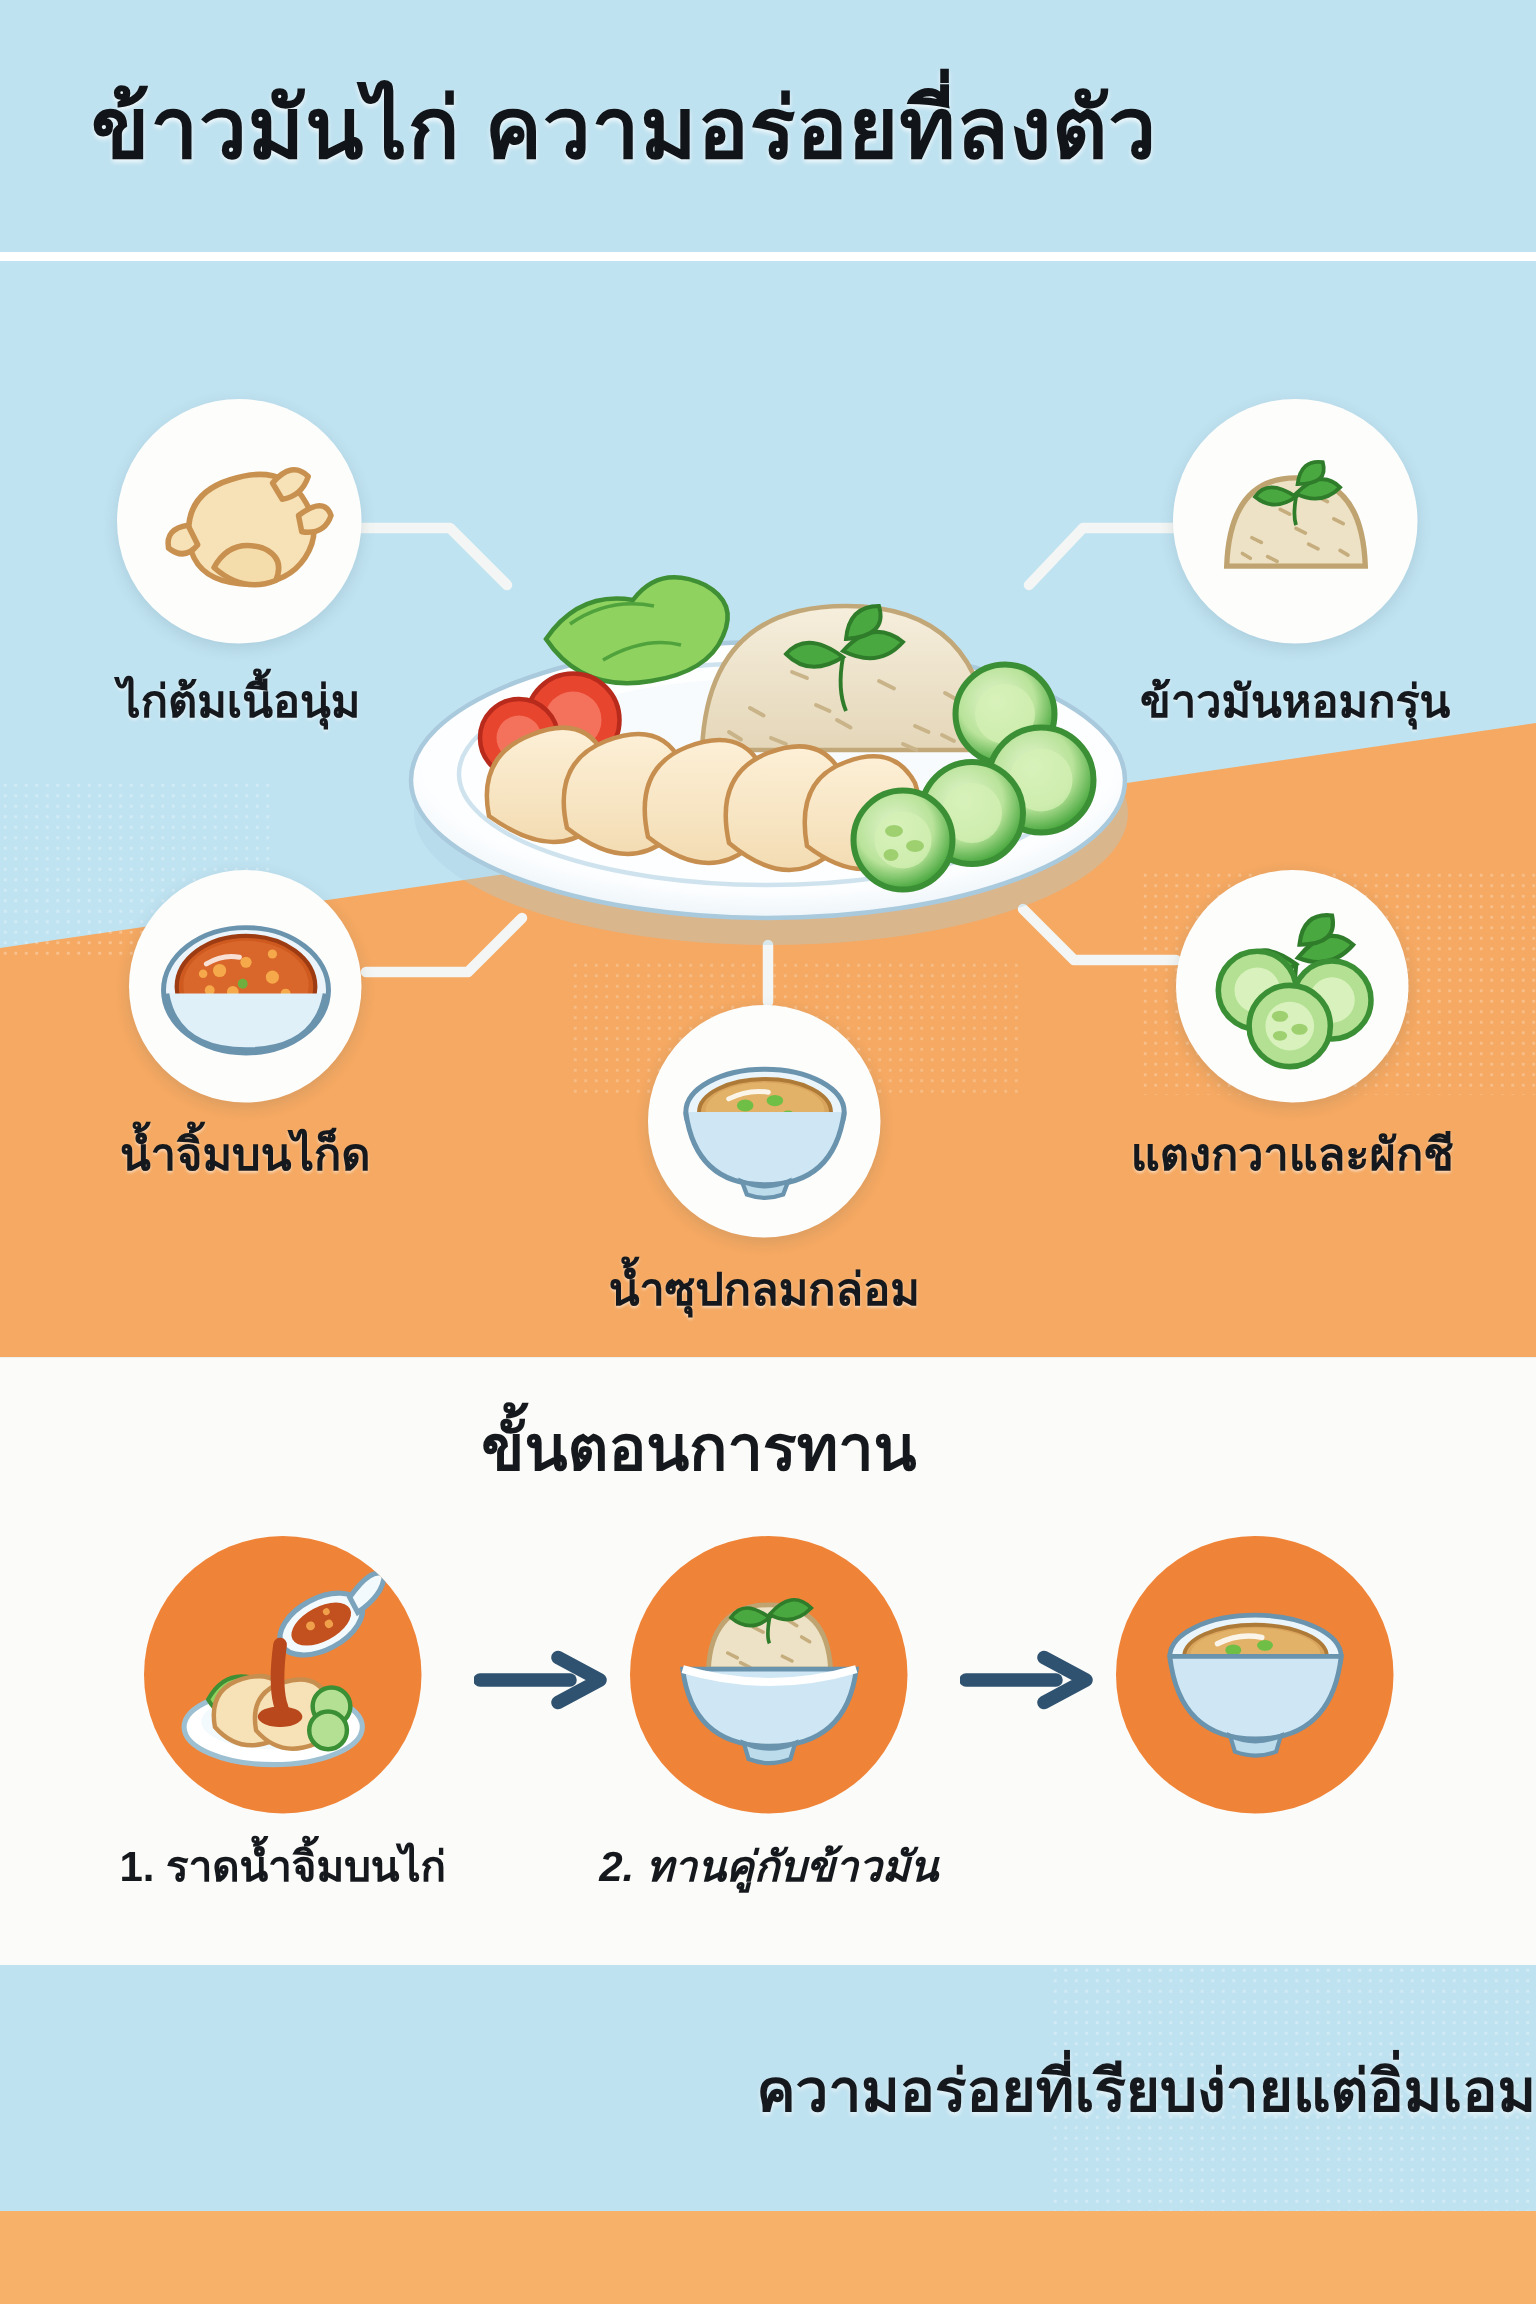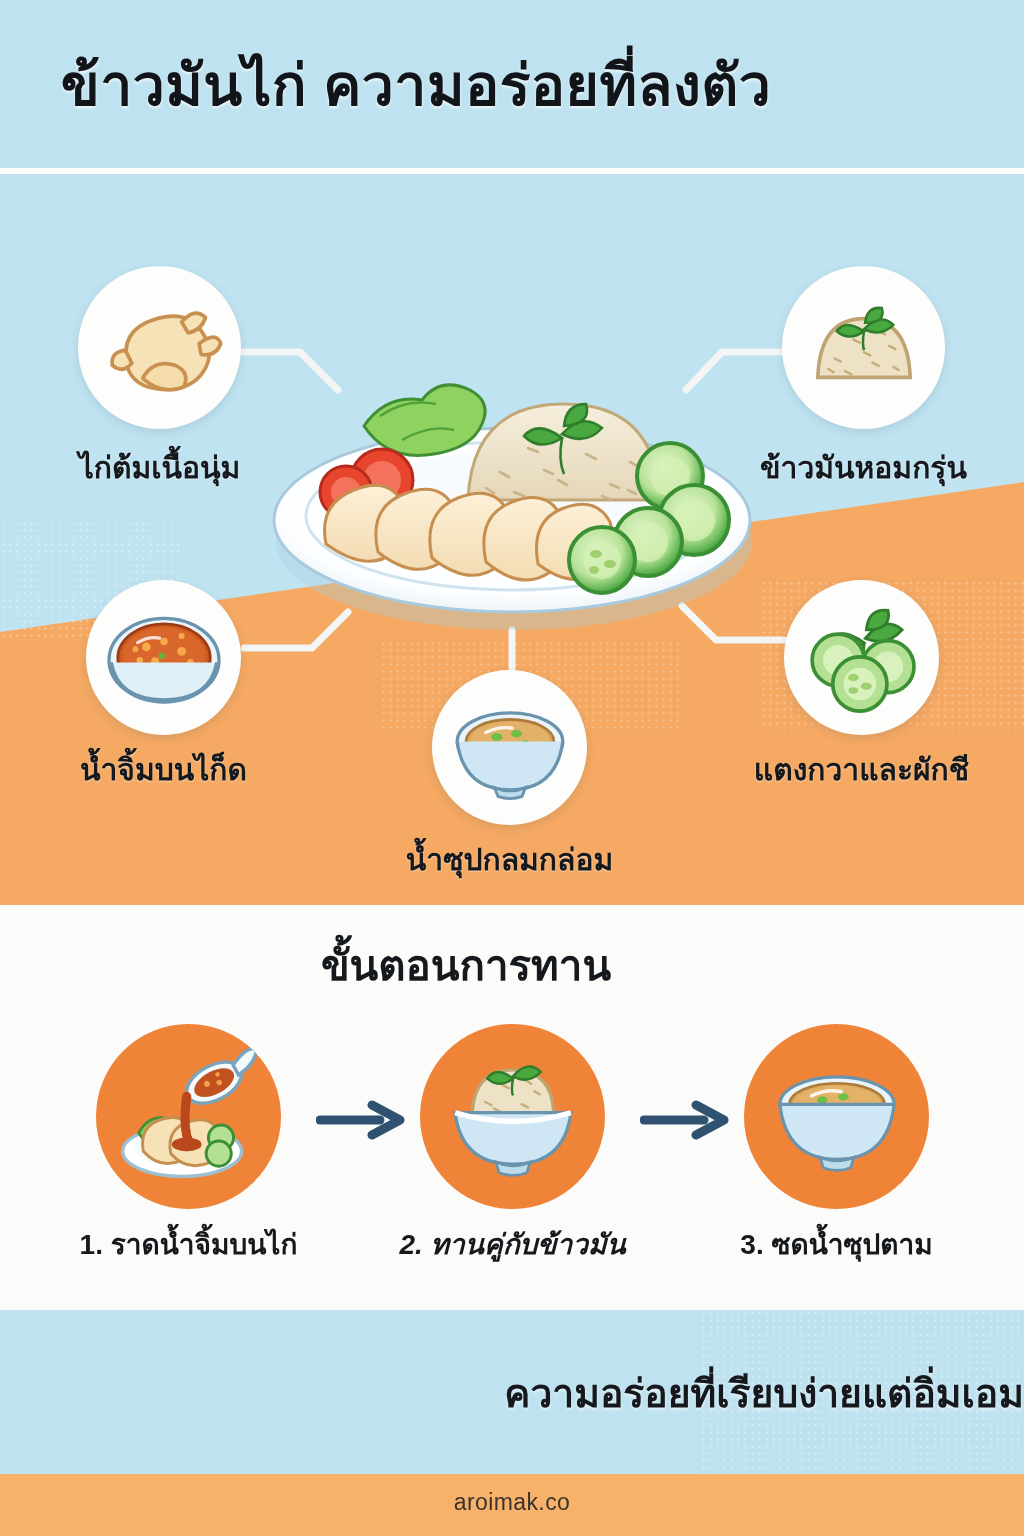--- a/index.html
+++ b/index.html
@@ -427,19 +427,17 @@
           <ellipse cx="56" cy="54" rx="5" ry="3.6"></ellipse>
             <ellipse cx="76" cy="51" rx="5" ry="3.4"></ellipse>
           <ellipse cx="68" cy="62" rx="4.6" ry="3.2"></ellipse>
             <ellipse cx="86" cy="60" rx="4.2" ry="3"></ellipse>
         </g>
         <path d="M46 50 q14-7 28-4" stroke="#ffffff" stroke-width="3.4" fill="none" opacity=".85" stroke-linecap="round"></path>
         <path d="M16 58 q6 52 54 52 q48 0 54 -52z" fill="#cfe7f4" stroke="#6a93ae" stroke-width="3"></path>
         <path d="M54 108 q16 7 32 0 l-3 10 q-13 5 -26 0z" fill="#bcdcec" stroke="#6a93ae" stroke-width="2.6"></path>
       </svg>
     </div>
-    <div class="step-label">3. ซดน้ำซุปตาม</div>
   </div>
 
   <div class="tagline">ความอร่อยที่เรียบง่ายแต่อิ่มเอม</div>
-  <div class="sitename">aroimak.co</div>
 
 </div>
 
 </body></html>

